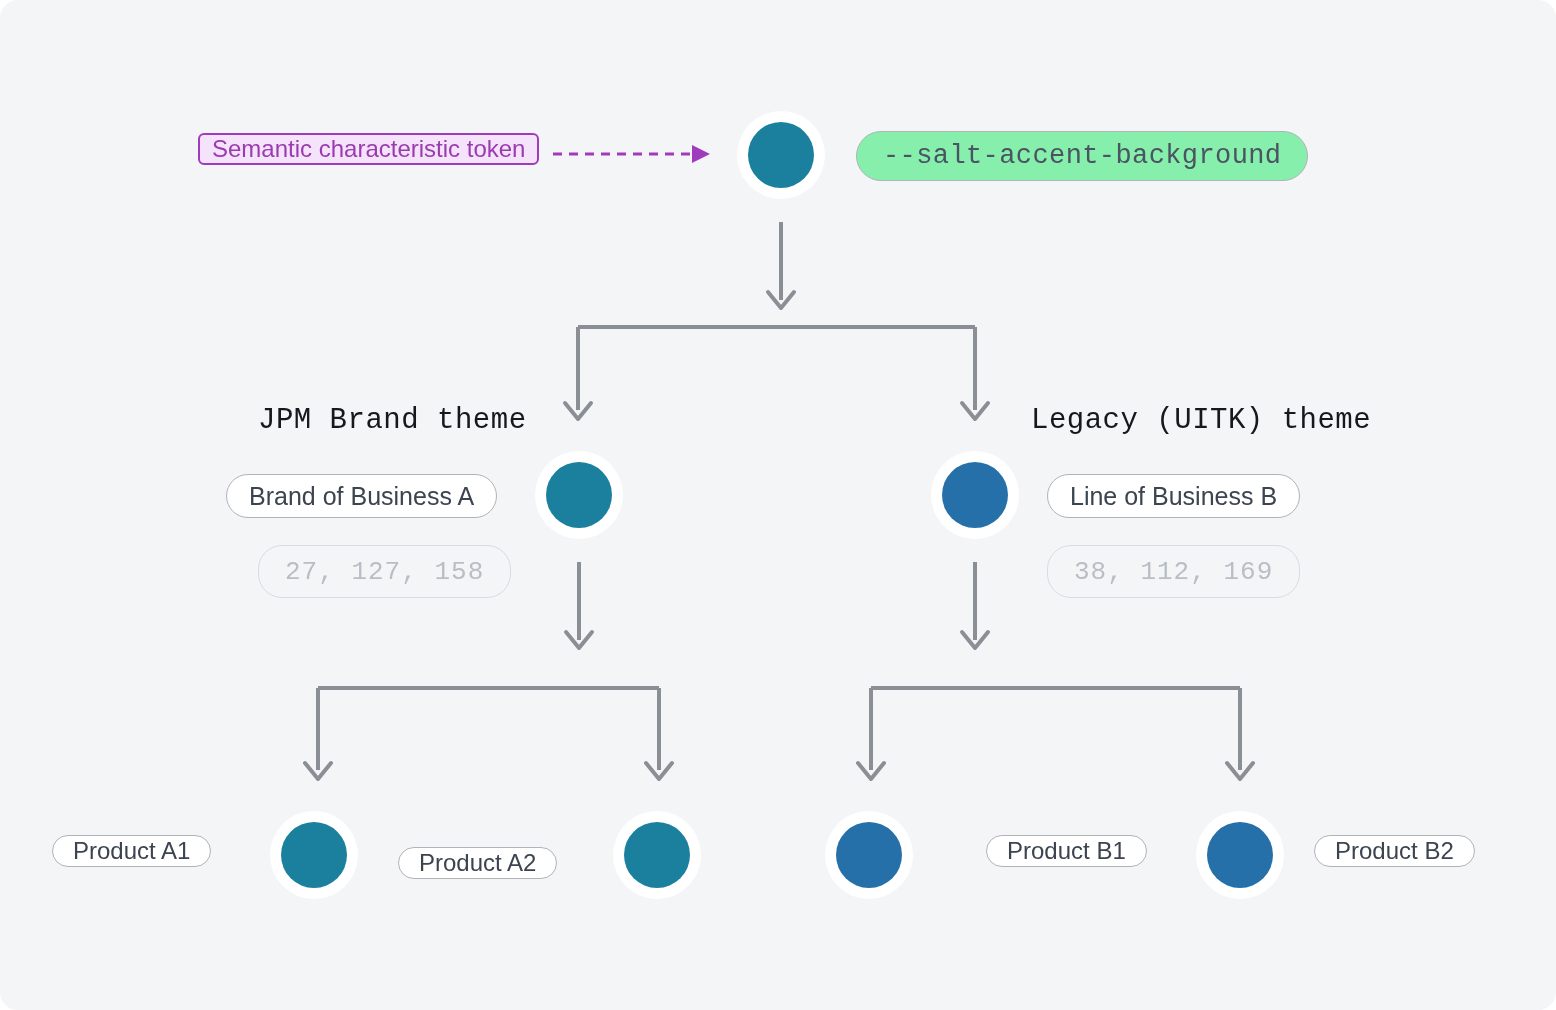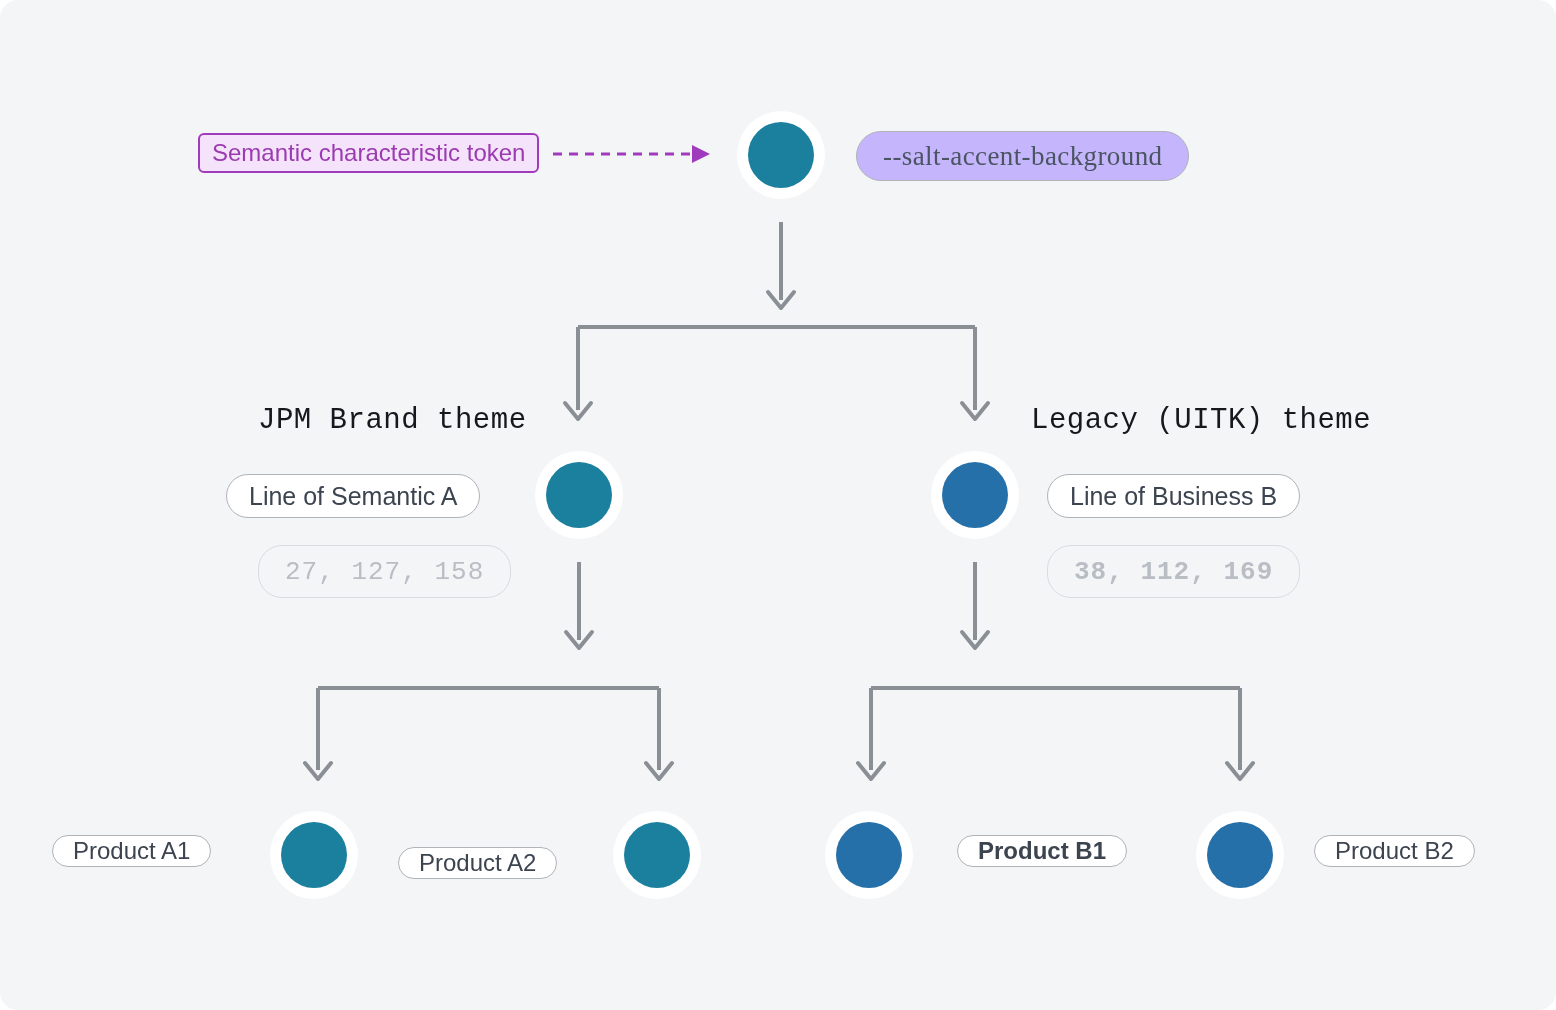--- a/index.html
+++ b/index.html
@@ -76,23 +76,23 @@
   .token-chip {
     position: absolute;
     display: flex;
     align-items: center;
     justify-content: center;
     height: 50px;
     padding: 0 26px;
     box-sizing: border-box;
     border: 1.6px solid #b0b3b8;
     border-radius: 26px;
-    background: #c4b5fd;
+    background: #86efac;
     color: #4a5462;
-    font-family: Liberation Serif, serif;
+    font-family: Liberation Mono, monospace;
     font-size: 27px;
     letter-spacing: 0.4px;
     line-height: 1;
     white-space: nowrap;
   }
 
   
   .rgb-chip {
     position: absolute;
     display: flex;
@@ -121,21 +121,21 @@
     letter-spacing: 0.5px;
     line-height: 1;
     white-space: nowrap;
   }
 
   
   .annotation {
     position: absolute;
     display: flex;
     align-items: center;
-    height: 40px;
+    height: 32px;
     padding: 0 12px;
     box-sizing: border-box;
     border: 2px solid #a13bbd;
     border-radius: 6px;
     background: #f5e2fb;
     color: #9b3bb0;
     font-family: "Liberation Sans", sans-serif;
     font-size: 24px;
     line-height: 1;
     white-space: nowrap;
@@ -191,57 +191,57 @@
   </div>
 
   <div class="theme-label" style="left:1031px; top:406px;">
     <span>Legacy (UITK) theme</span>
   </div>
   <div class="theme-label" style="left:258px; top:406px;">
     <span>JPM Brand theme</span>
   </div>
 
   <div class="pill" style="left:226px; top:474px;">
-    <span>Line of Semantic A</span>
+    <span>Brand of Business A</span>
   </div>
   <div class="node" style="left:535px; top:451px;">
     <span class="dot" style="background: rgb(27, 127, 158);"></span>
   </div>
   <div class="rgb-chip" style="left:258px; top:545px;">
     <span>27, 127, 158</span>
   </div>
 
   <div class="node" style="left:931px; top:451px;">
     <span class="dot" style="background: rgb(38, 112, 169);"></span>
   </div>
   <div class="pill" style="left:1047px; top:474px;">
     <span>Line of Business B</span>
   </div>
-  <div class="rgb-chip" style="left:1047px; top:545px;font-weight:bold;">
+  <div class="rgb-chip" style="left:1047px; top:545px;">
     <span>38, 112, 169</span>
   </div>
 
   <div class="pill small" style="left:52px; top:835px;">
     <span>Product A1</span>
   </div>
   <div class="node" style="left:270px; top:811px;">
     <span class="dot" style="background: rgb(27, 127, 158);"></span>
   </div>
 
   <div class="pill small" style="left:398px; top:835px;margin-top:12px;">
     <span>Product A2</span>
   </div>
   <div class="node" style="left:613px; top:811px;">
     <span class="dot" style="background: rgb(27, 127, 158);"></span>
   </div>
 
   <div class="node" style="left:825px; top:811px;">
     <span class="dot" style="background: rgb(38, 112, 169);"></span>
   </div>
-  <div class="pill small" style="left:957px; top:835px;font-weight:bold;">
+  <div class="pill small" style="left:986px; top:835px;">
     <span>Product B1</span>
   </div>
 
   <div class="node" style="left:1196px; top:811px;">
     <span class="dot" style="background: rgb(38, 112, 169);"></span>
   </div>
   <div class="pill small" style="left:1314px; top:835px;">
     <span>Product B2</span>
   </div>
 

